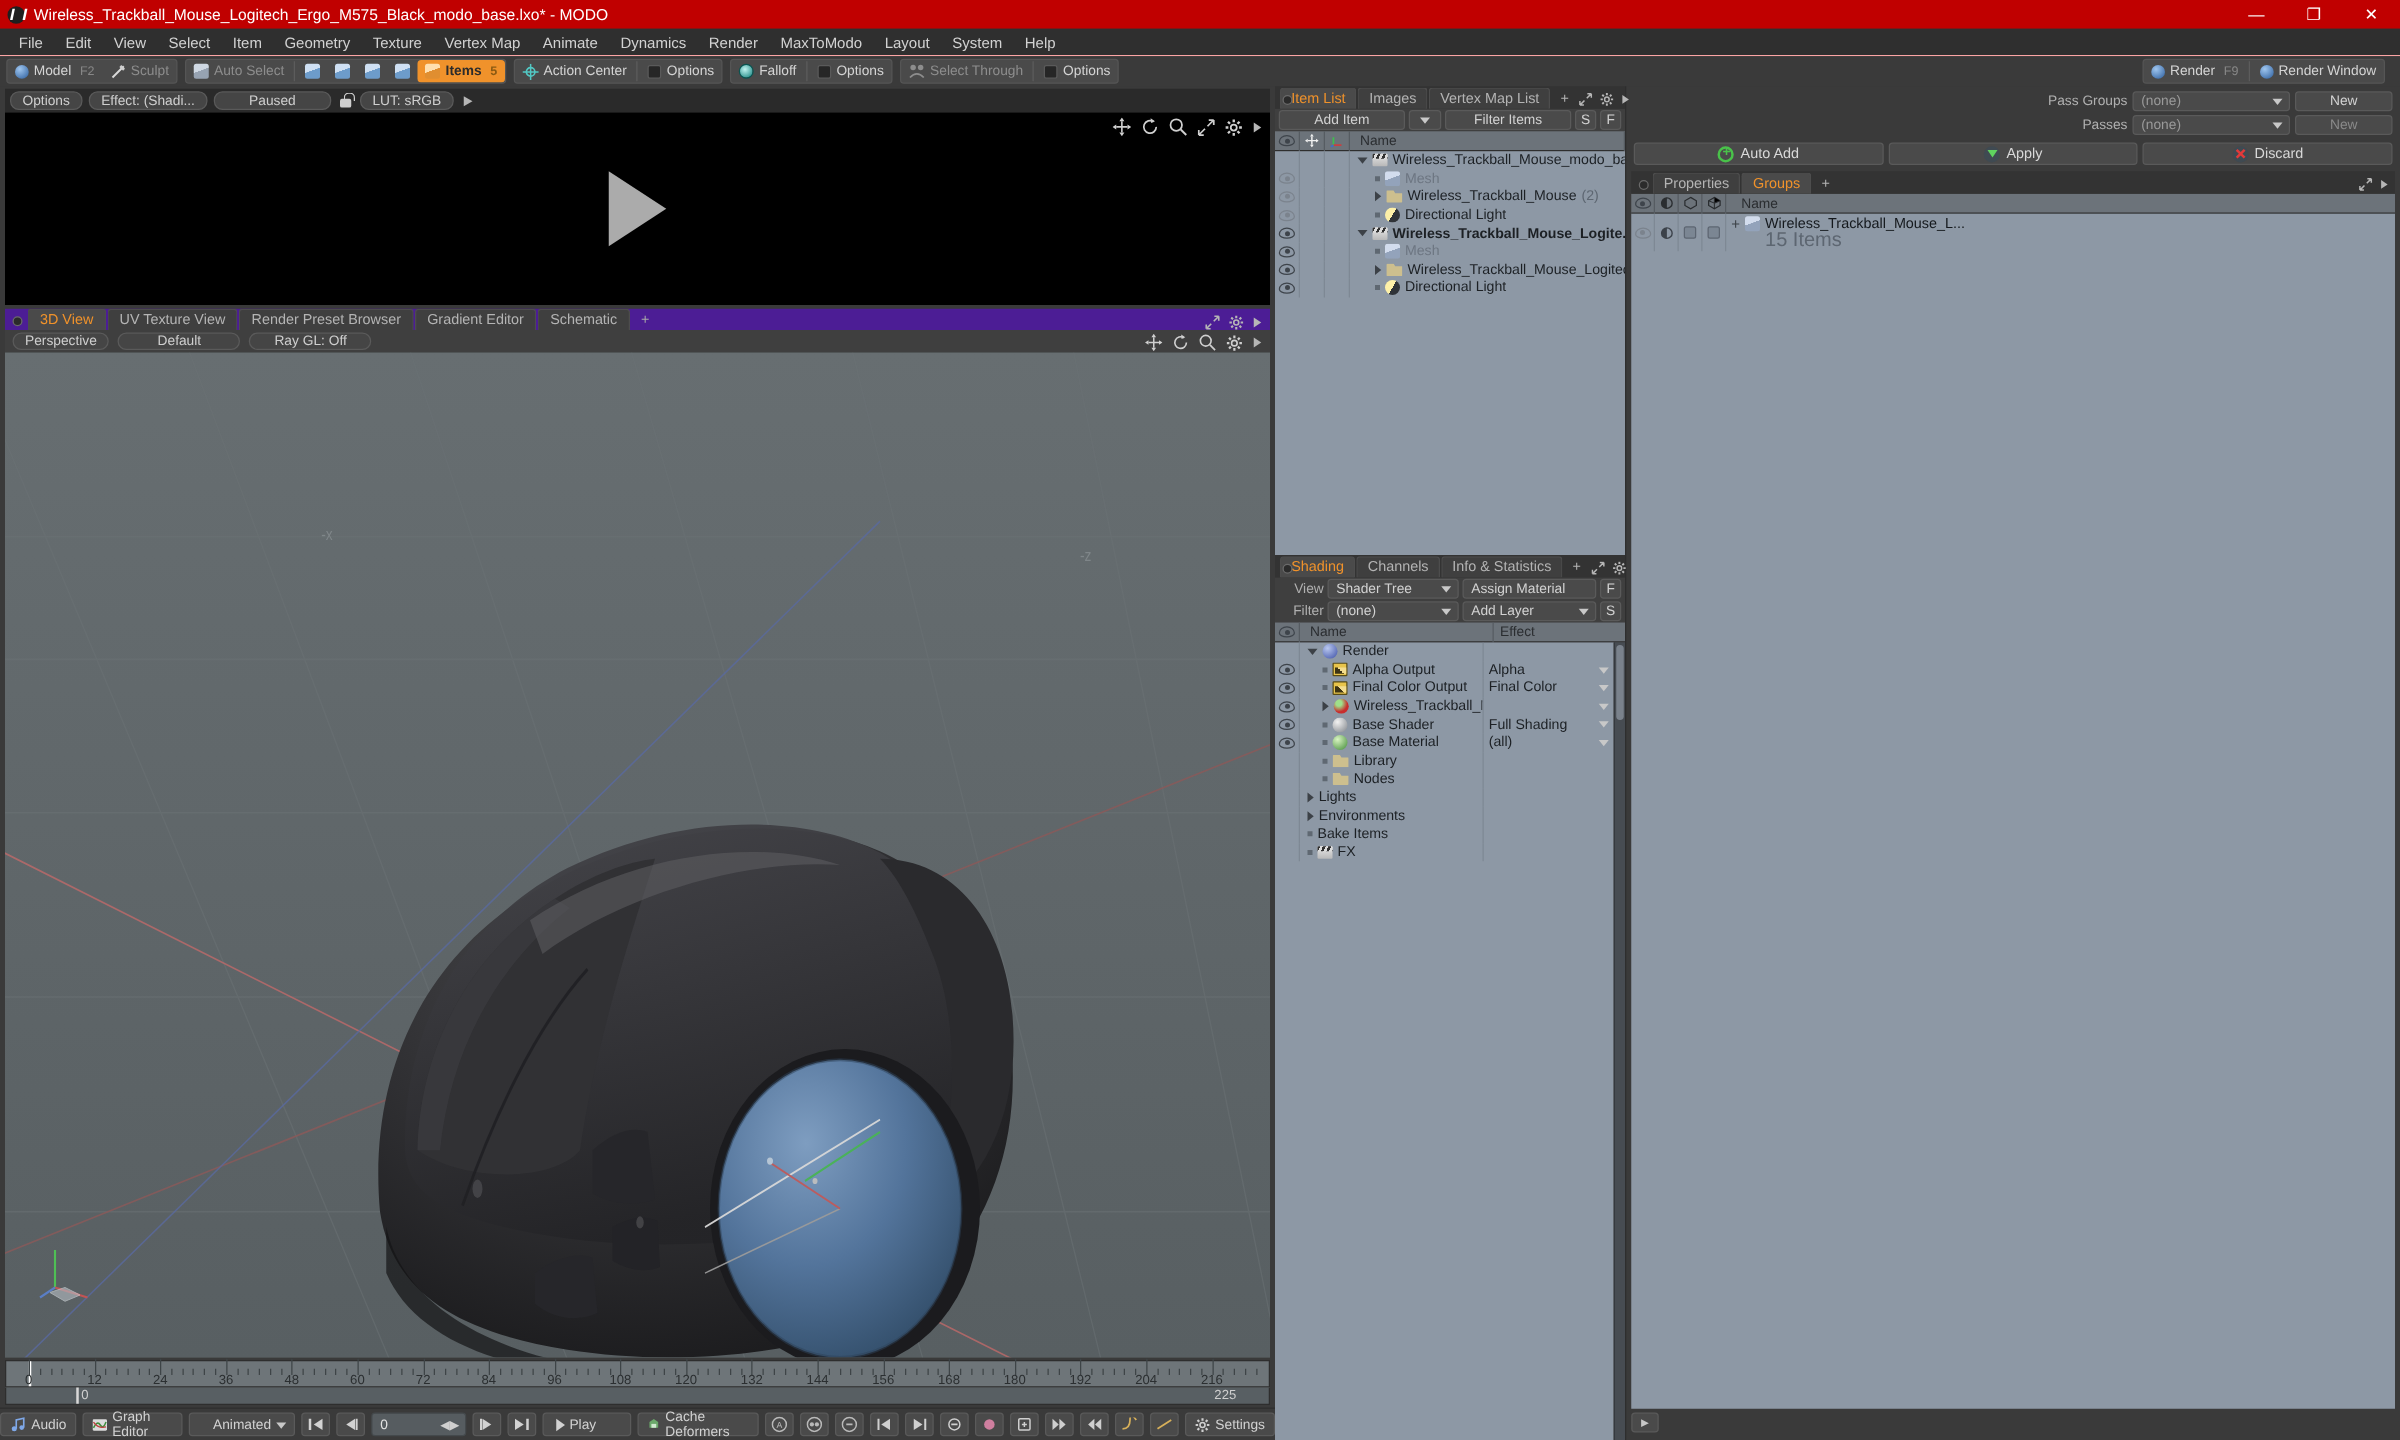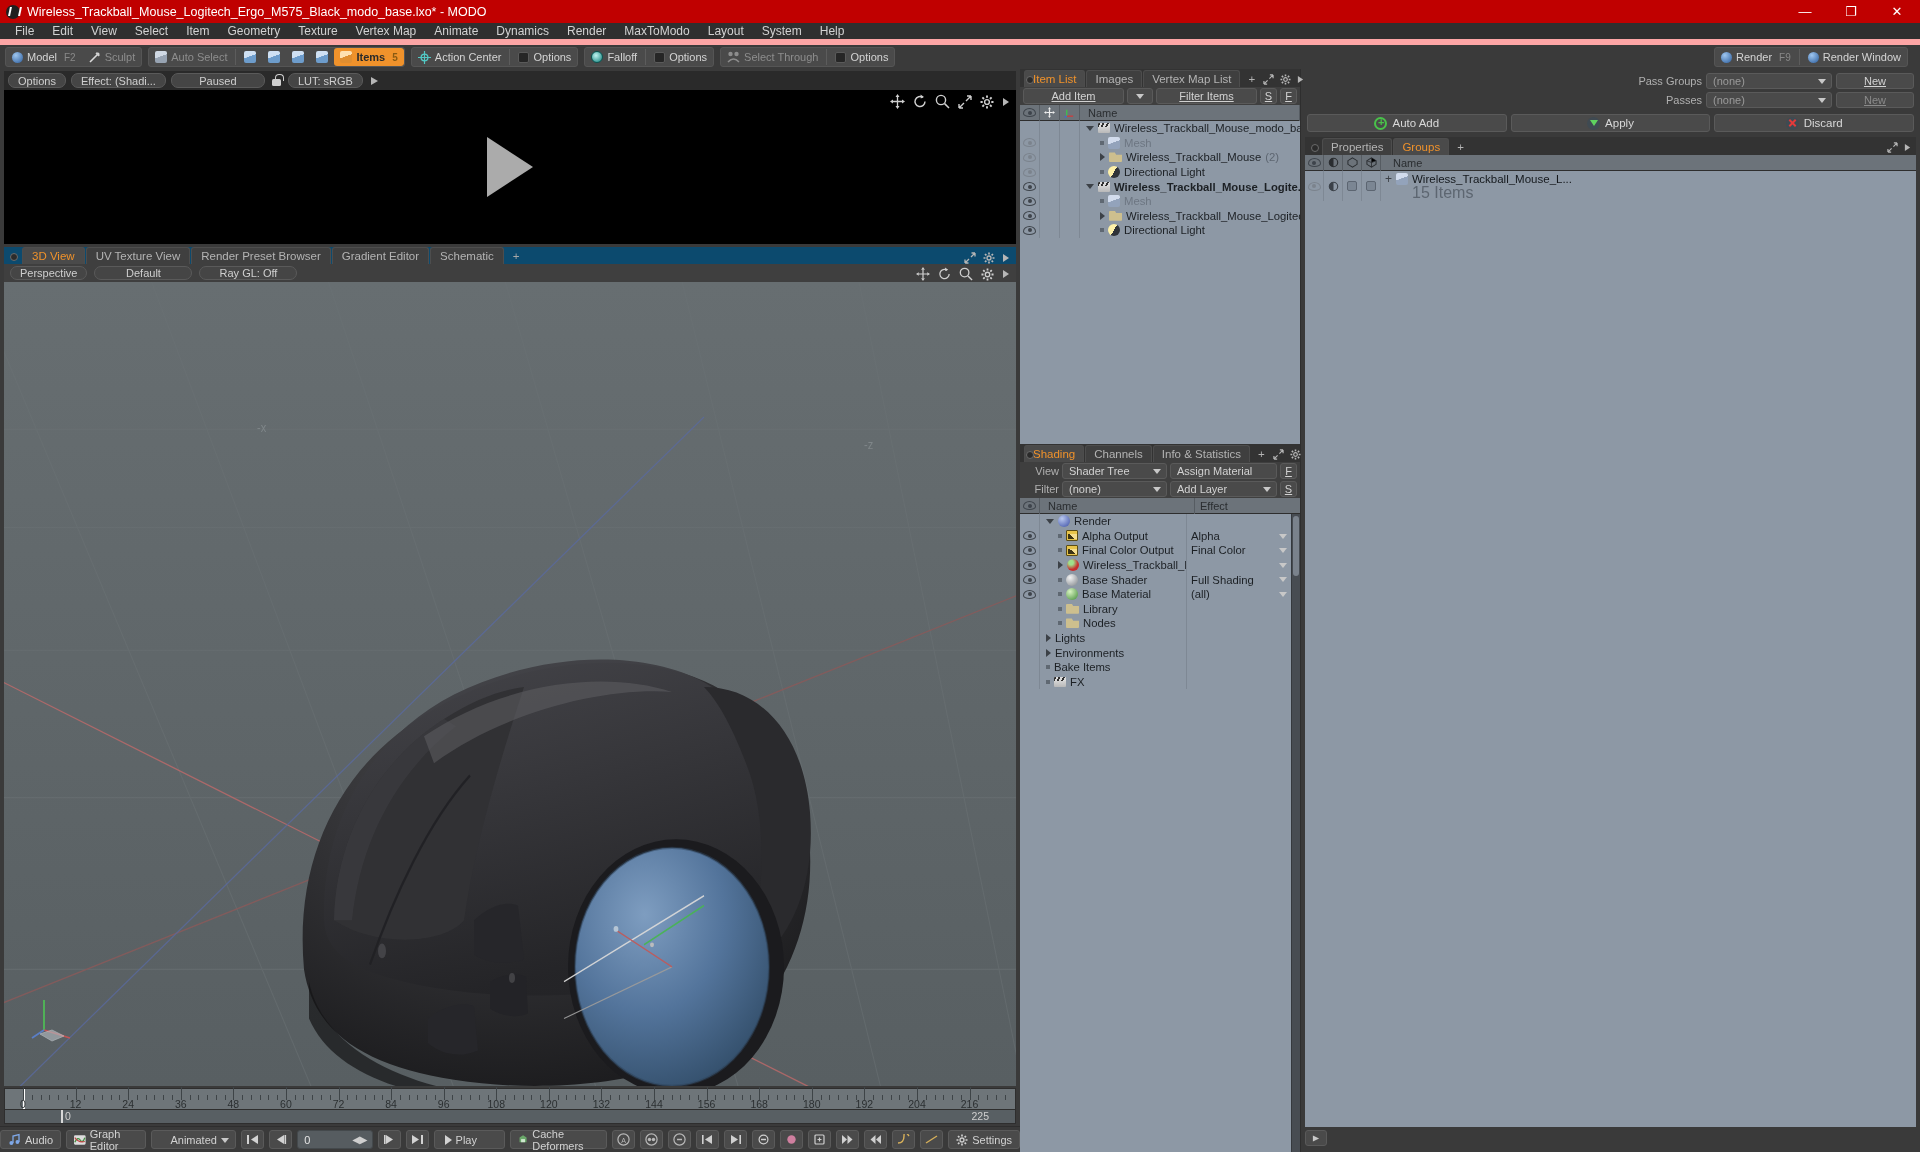--- a/index.html
+++ b/index.html
@@ -31,21 +31,21 @@
   .titlebar .ttl { white-space: nowrap; }
   .winbtns { margin-left: auto; display: flex; height: 23px; }
   .winbtn {
     width: 46px; height: 23px; display: flex; align-items: center; justify-content: center;
     color: #fff; font-size: 13px;
   }
 
   
   .menubar {
     height: 22px; background: #2f2f2f; display: flex; align-items: center;
-    padding-left: 6px; flex: none; border-bottom: 6px solid #fca5a5;
+    padding-left: 6px; flex: none; border-bottom: 1px solid #fca5a5;
   }
   .menubar .mi {
     padding: 2px 9px; color: #d2d2d2; font-size: 12px; line-height: 16px;
   }
 
   
   .toolrow {
     height: 24px; background: #3a3a3a; display: flex; align-items: center;
     flex: none; padding: 0 2px; gap: 0;
   }
@@ -106,21 +106,21 @@
   .playtri {
     width: 0; height: 0; border-left: 46px solid #c9c9c9;
     border-top: 30px solid transparent; border-bottom: 30px solid transparent;
     opacity: .85;
   }
   .vpicons { position: absolute; right: 6px; top: 4px; display: flex; gap: 8px; align-items: center; }
   .vpicons svg { display: block; }
 
   
   .viewpanel { flex: 1; margin: 3px 4px 0 4px; display: flex; flex-direction: column; min-height: 0; }
-  .tabrow { height: 17px; display: flex; align-items: flex-end; background: #0c4a6e; position: relative; justify-content: space-between; }
+  .tabrow { height: 17px; display: flex; align-items: flex-end; background: #4c1d95; position: relative; justify-content: space-between; }
   .tabrow .knob { width: 13px; height: 13px; margin: 0 2px 1px 3px; position: relative; }
   .tabrow .knob::after { content:""; position:absolute; left:3px; top:3px; width:6px;height:6px;border-radius:50%;
     background:#2b2b2b; border:1px solid #6a6a6a; }
   .tab {
     height: 17px; padding: 0 9px; display: flex; align-items: center; font-size: 11.5px;
     color: #b4b4b4; background: #3f3f3f; border: 1px solid #4d4d4d; border-bottom: none;
     border-radius: 3px 3px 0 0; margin-right: 1px;
   }
   .tab.sel { color: #f0922b; background: #4a4a4a; }
   .tab.plus { padding: 0 7px; color: #a8a8a8; background: transparent; border-color: transparent; }
@@ -193,21 +193,21 @@
   }
   .ptab.sel { color: #f0922b; background: #4a4a4a; }
   .ptab.plus { background: transparent; border-color: transparent; padding: 0 6px; }
   .ptabs .rhs { margin-left: auto; display: flex; gap: 6px; align-items: center; padding: 0 5px 2px 0; }
 
   .prow { height: 18px; display: flex; align-items: center; gap: 3px; padding: 1px 3px; background: #3f3f3f; }
   .field {
     height: 16px; background: #4a4a4a; border: 1px solid #5a5a5a; border-radius: 3px;
     display: flex; align-items: center; font-size: 11px; color: #d2d2d2; padding: 0 6px; position: relative;
   }
-  .field.center { justify-content: center; text-decoration: underline; }
+  .field.center { justify-content: center; }
   .field.dd { padding-right: 16px; }
   .field .arr { position: absolute; right: 5px; top: 5px; }
   .lbl-r { font-size: 11px; color: #b0b0b0; text-align: right; }
 
   .listhdr {
     height: 16px; background: #6c737a; display: flex; align-items: center;
     border-bottom: 1px solid #2e2e2e; font-size: 11px; color: #2a2d30;
   }
   .listhdr .c { border-right: 1px solid #565c62; height: 16px; display: flex; align-items: center; justify-content: center; }
   .listbody { flex: 1; background: #8d98a5; overflow: hidden; position: relative; }

